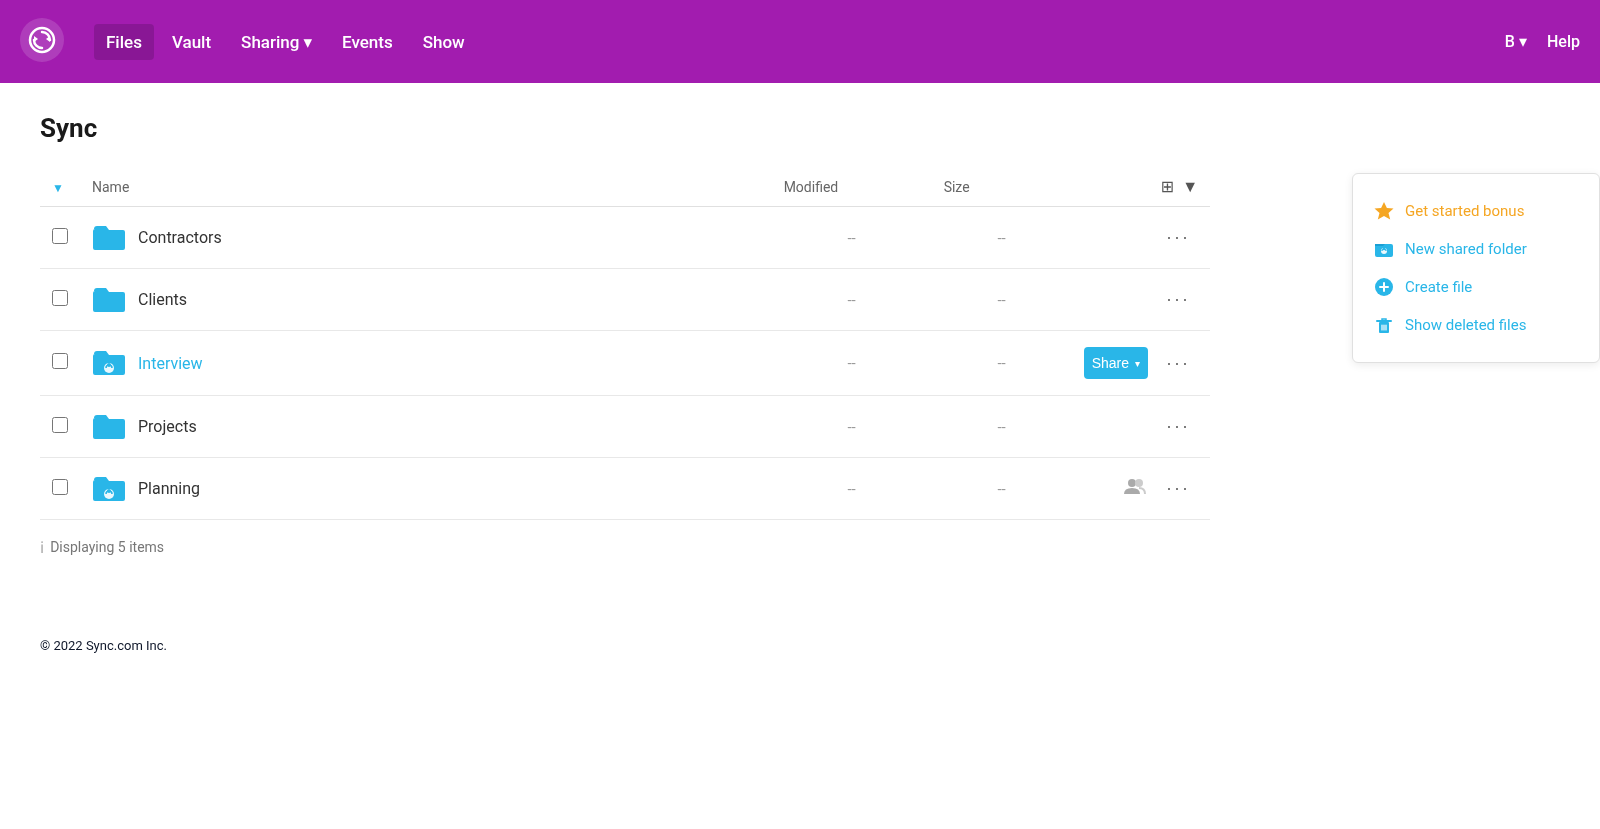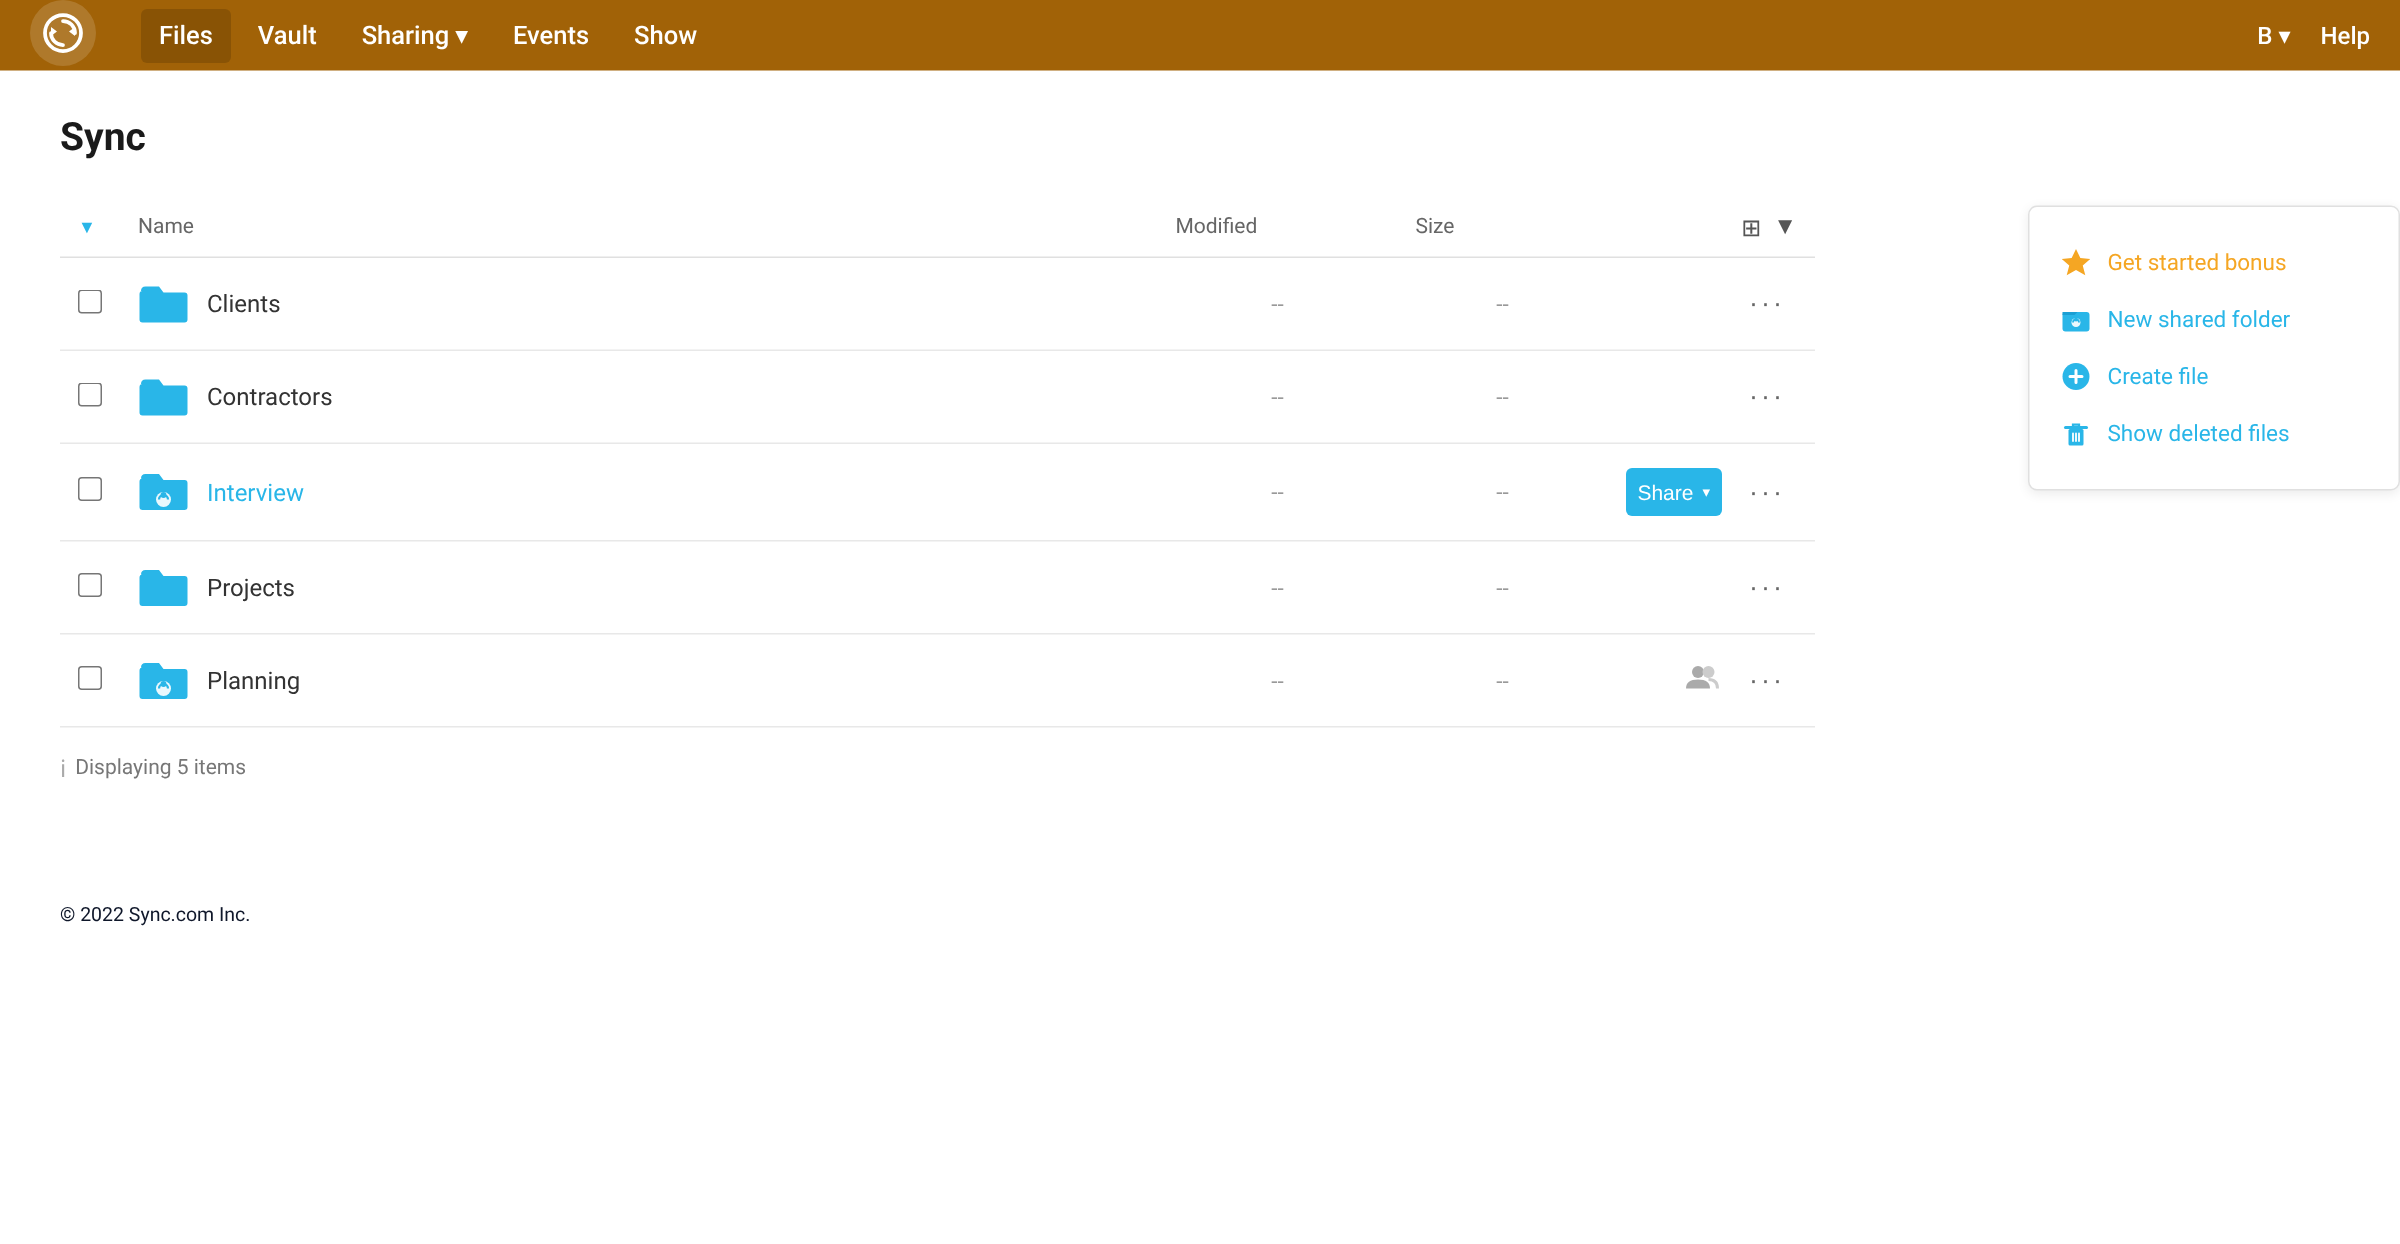--- a/index.html
+++ b/index.html
@@ -1,21 +1,21 @@
 <!DOCTYPE html>
 <html><head>
   <meta charset="utf-8">
   <style>
     * { box-sizing: border-box; margin: 0; padding: 0; }
     body { font-family: -apple-system, BlinkMacSystemFont, 'Segoe UI', Roboto, sans-serif; background: #fff; color: #333; }
 
     
     .header {
-      background: #a16207;
-      height: 47px;
+      background: #a21caf;
+      height: 83px;
       display: flex;
       align-items: center;
       padding: 0 20px;
       justify-content: space-between;
     }
     .header-left {
       display: flex;
       align-items: center;
       gap: 30px;
     }
@@ -293,39 +293,39 @@
       </tr>
     </thead>
     <tbody id="file-table-body">
     <tr>
           <td class="td-checkbox"><input type="checkbox" class="checkbox" style=""></td>
           <td>
             <div class="td-name">
               <svg width="34" height="28" viewBox="0 0 34 28">
                 <path d="M2 5 Q2 2 5 2 L14 2 L17 6 L31 6 Q33 6 33 8 L33 24 Q33 26 31 26 L3 26 Q1 26 1 24 L1 7 Q1 5 3 5Z" fill="#29b6e8"></path>
               </svg>
-              <span>Clients</span>
+              <span>Contractors</span>
             </div>
           </td>
           <td class="td-modified">--</td>
           <td class="td-size">--</td>
           <td class="td-actions-cell">
             <div class="share-actions">
               <button class="more-btn">···</button>
             </div>
           </td>
         </tr>
         <tr>
           <td class="td-checkbox"><input type="checkbox" class="checkbox" style=""></td>
           <td>
             <div class="td-name">
               <svg width="34" height="28" viewBox="0 0 34 28">
                 <path d="M2 5 Q2 2 5 2 L14 2 L17 6 L31 6 Q33 6 33 8 L33 24 Q33 26 31 26 L3 26 Q1 26 1 24 L1 7 Q1 5 3 5Z" fill="#29b6e8"></path>
               </svg>
-              <span>Contractors</span>
+              <span>Clients</span>
             </div>
           </td>
           <td class="td-modified">--</td>
           <td class="td-size">--</td>
           <td class="td-actions-cell">
             <div class="share-actions">
               <button class="more-btn">···</button>
             </div>
           </td>
         </tr>

